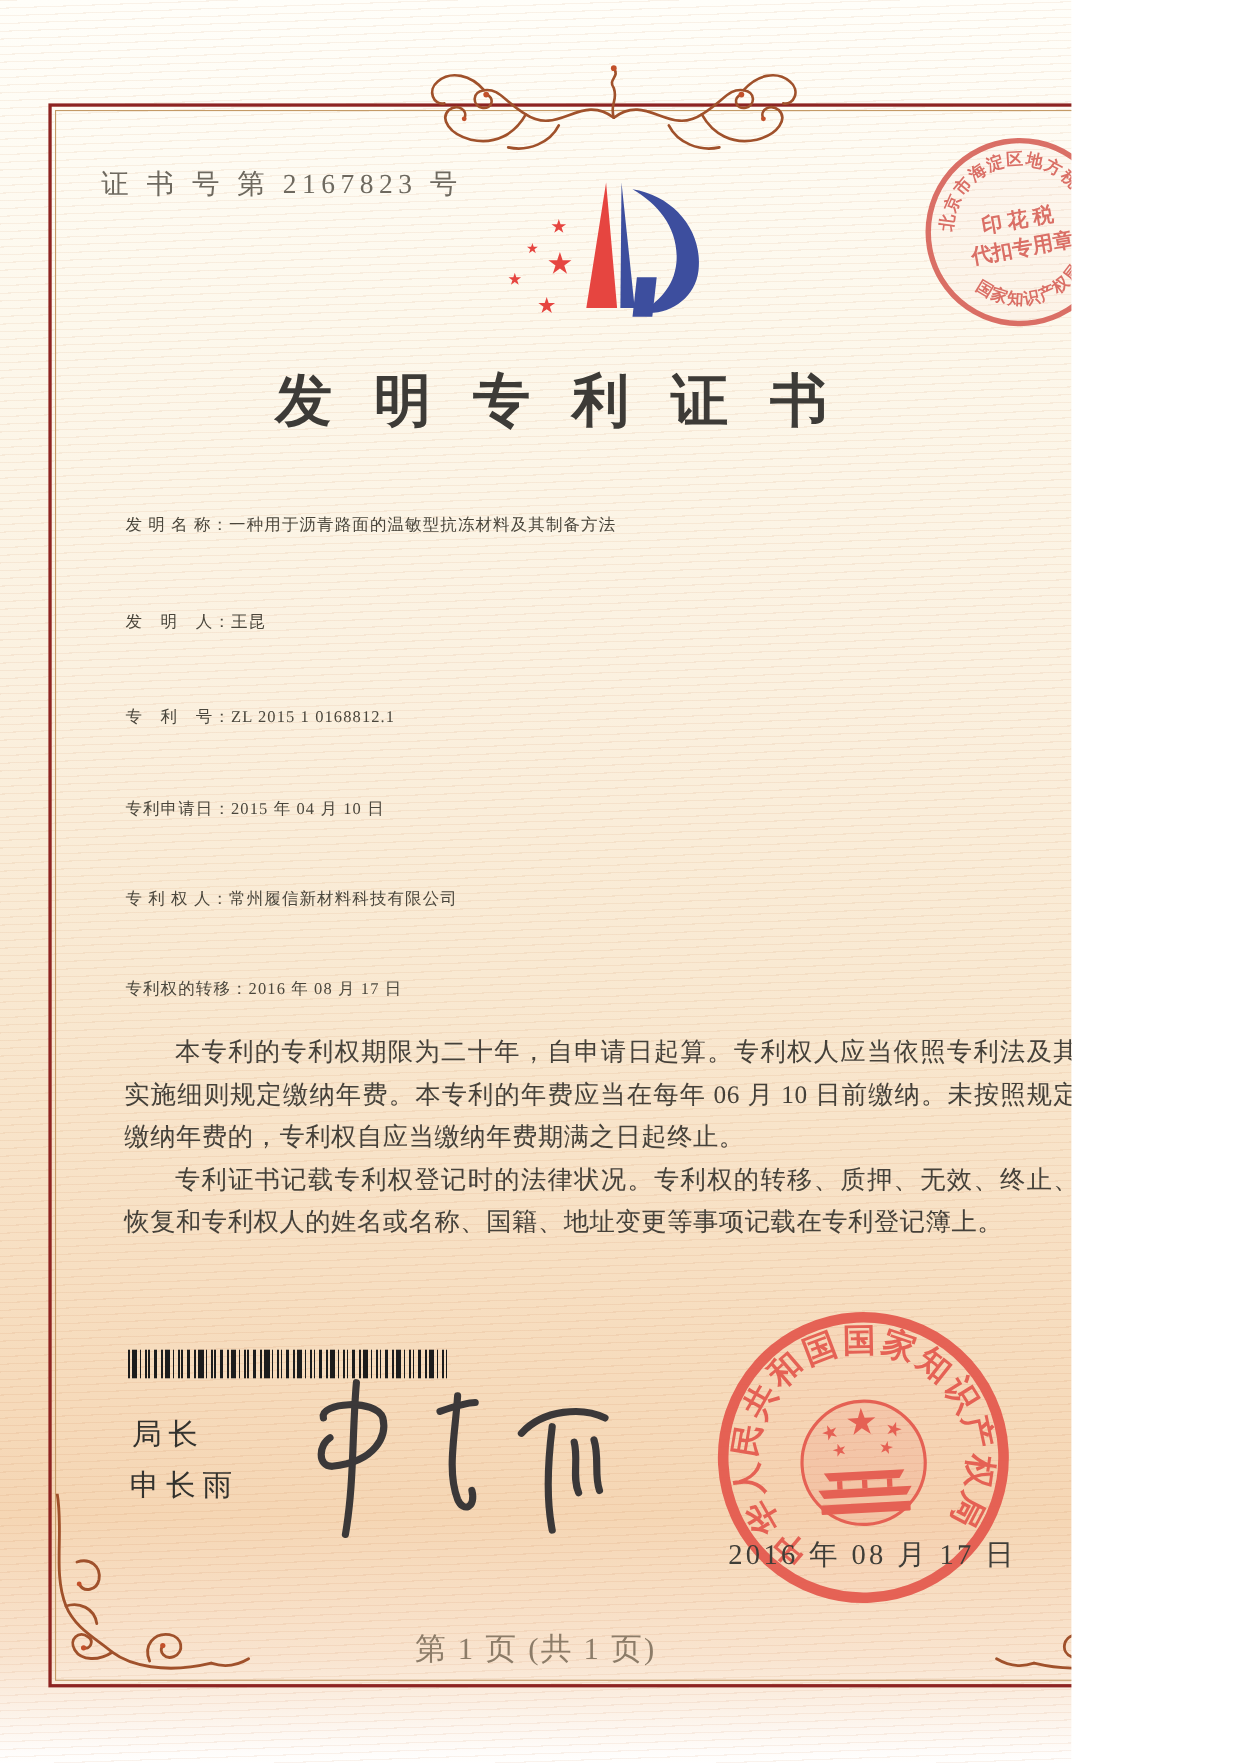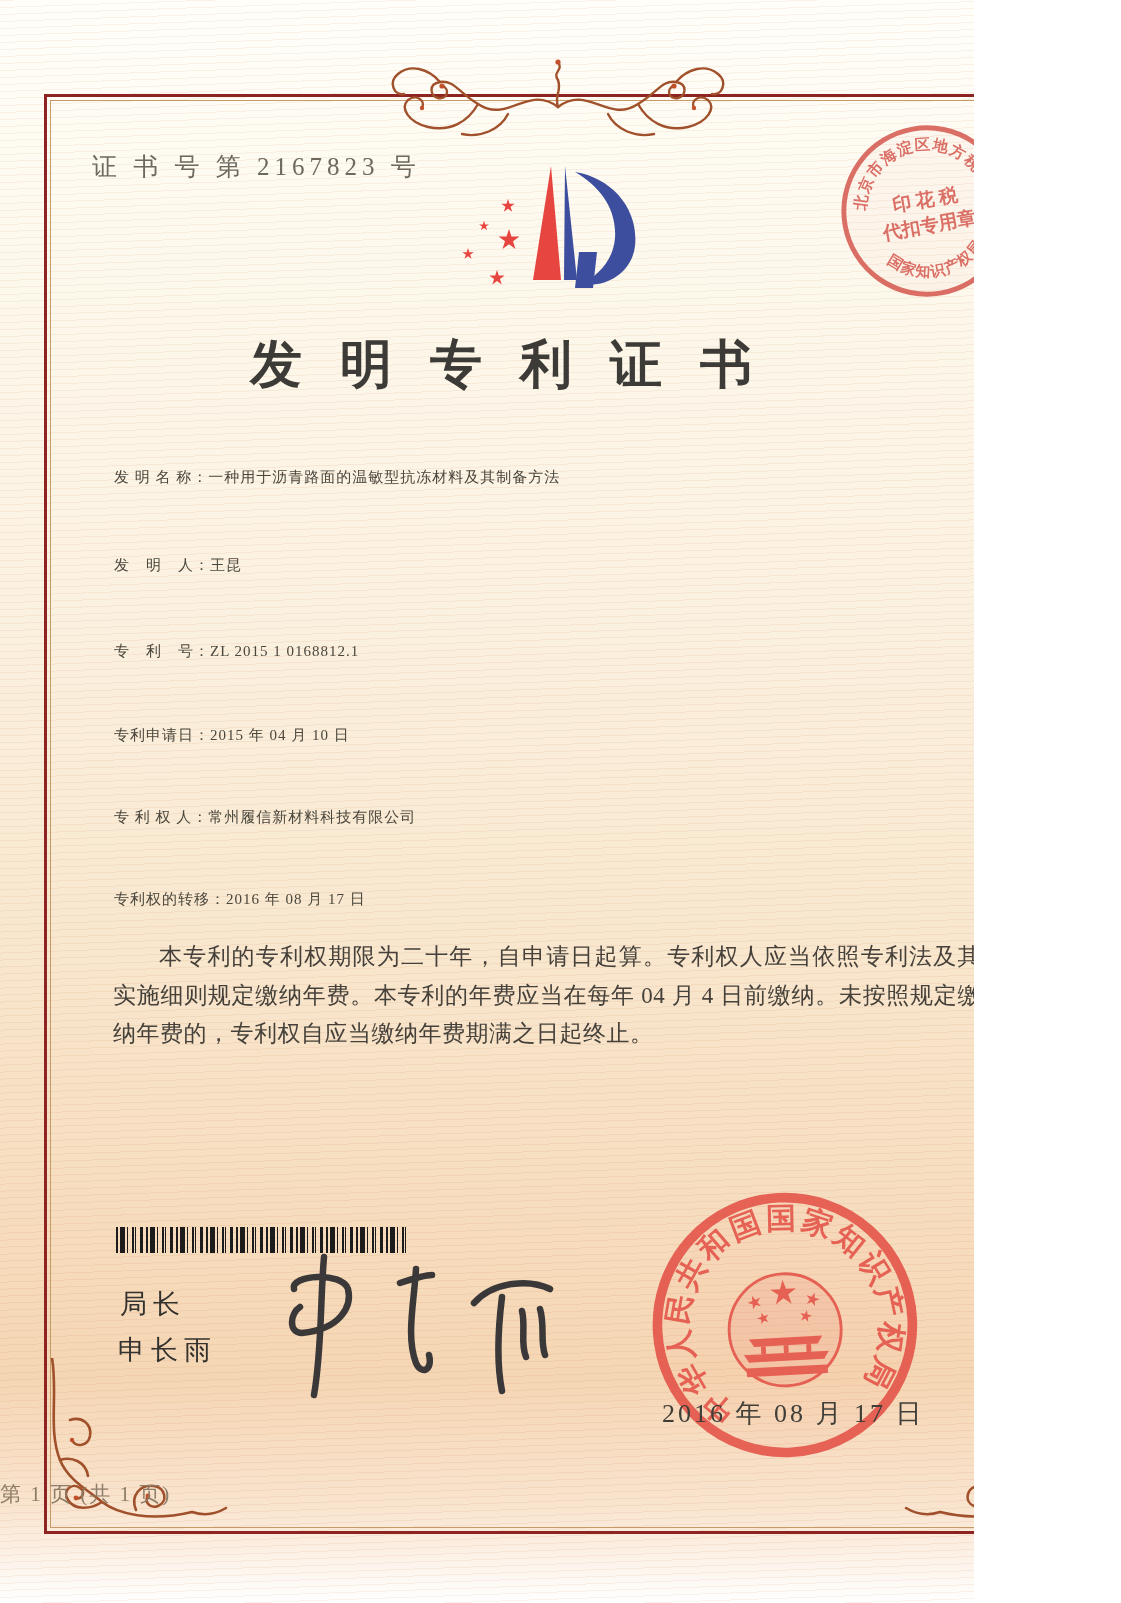--- a/index.html
+++ b/index.html
@@ -37,21 +37,21 @@
     background:repeating-linear-gradient(90deg,
       #1c1c1c 0 2px,transparent 2px 4px,#1c1c1c 4px 9px,transparent 9px 11px,
       #1c1c1c 11px 12px,transparent 12px 16px,#1c1c1c 16px 18px,transparent 18px 19px,
       #1c1c1c 19px 20px,transparent 20px 24px,#1c1c1c 24px 27px,transparent 27px 30px);
   }
   .director-title{position:absolute;left:120px;top:1286px;font-size:27px;letter-spacing:6px;color:#33322e;font-family:Liberation Serif, serif;}
   .director-name{position:absolute;left:118px;top:1332px;font-size:27px;letter-spacing:6px;color:#33322e;font-family:"Liberation Sans","DejaVu Sans",sans-serif;}
   .signature{position:absolute;left:268px;top:1245px;}
   .seal-wrap{position:absolute;left:645px;top:1185px;transform:rotate(-3deg);opacity:.9;}
   .seal-date{position:absolute;left:662px;top:1396px;font-size:26px;letter-spacing:3px;color:#3f3e38;}
-  .footer{position:absolute;left:0;right:0;top:1480px;text-align:left;font-size:21px;letter-spacing:2px;color:#8c7c68;}
+  .footer{position:absolute;left:0;right:0;top:1480px;text-align:center;font-size:28px;letter-spacing:2px;color:#8c7c68;}
   .top-ornament{position:absolute;left:358px;top:52px;}
   .corner{position:absolute;}
   .corner-left{left:44px;top:1358px;}
   .corner-right{left:898px;top:1358px;transform:scaleX(-1);}
   svg text{font-family:"Liberation Serif","DejaVu Serif",serif;}
 </style>
 </head>
 <body>
 
 <div class="page">
@@ -151,21 +151,22 @@
   <div class="title">发明专利证书</div>
 
   <div class="field f1"><span>发 明 名 称：</span><span>一种用于沥青路面的温敏型抗冻材料及其制备方法</span></div>
   <div class="field f2"><span>发　明　人：</span><span>王昆</span></div>
   <div class="field f3"><span>专　利　号：</span><span>ZL 2015 1 0168812.1</span></div>
   <div class="field f4"><span>专利申请日：</span><span>2015 年 04 月 10 日</span></div>
   <div class="field f5"><span>专 利 权 人：</span><span>常州履信新材料科技有限公司</span></div>
   <div class="field f6"><span>专利权的转移：</span><span>2016 年 08 月 17 日</span></div>
 
   <div class="paras">
-    <p>本专利的专利权期限为二十年，自申请日起算。专利权人应当依照专利法及其实施细则规定缴纳年费。本专利的年费应当在每年 04 月 4 日前缴纳。未按照规定缴纳年费的，专利权自应当缴纳年费期满之日起终止。</p>
+    <p>本专利的专利权期限为二十年，自申请日起算。专利权人应当依照专利法及其实施细则规定缴纳年费。本专利的年费应当在每年 06 月 10 日前缴纳。未按照规定缴纳年费的，专利权自应当缴纳年费期满之日起终止。</p>
+    <p>专利证书记载专利权登记时的法律状况。专利权的转移、质押、无效、终止、恢复和专利权人的姓名或名称、国籍、地址变更等事项记载在专利登记簿上。</p>
   </div>
 
   <div class="barcode"></div>
 
   <div class="director-title">局长</div>
   <div class="director-name">申长雨</div>
 
   <svg class="signature" width="300" height="160" viewBox="0 0 300 160">
     <g stroke="#2b2b2e" fill="none" stroke-width="6.5" stroke-linecap="round" stroke-linejoin="round" opacity="0.92">
       <path d="M56 12 C52 58 54 104 46 150"></path>

